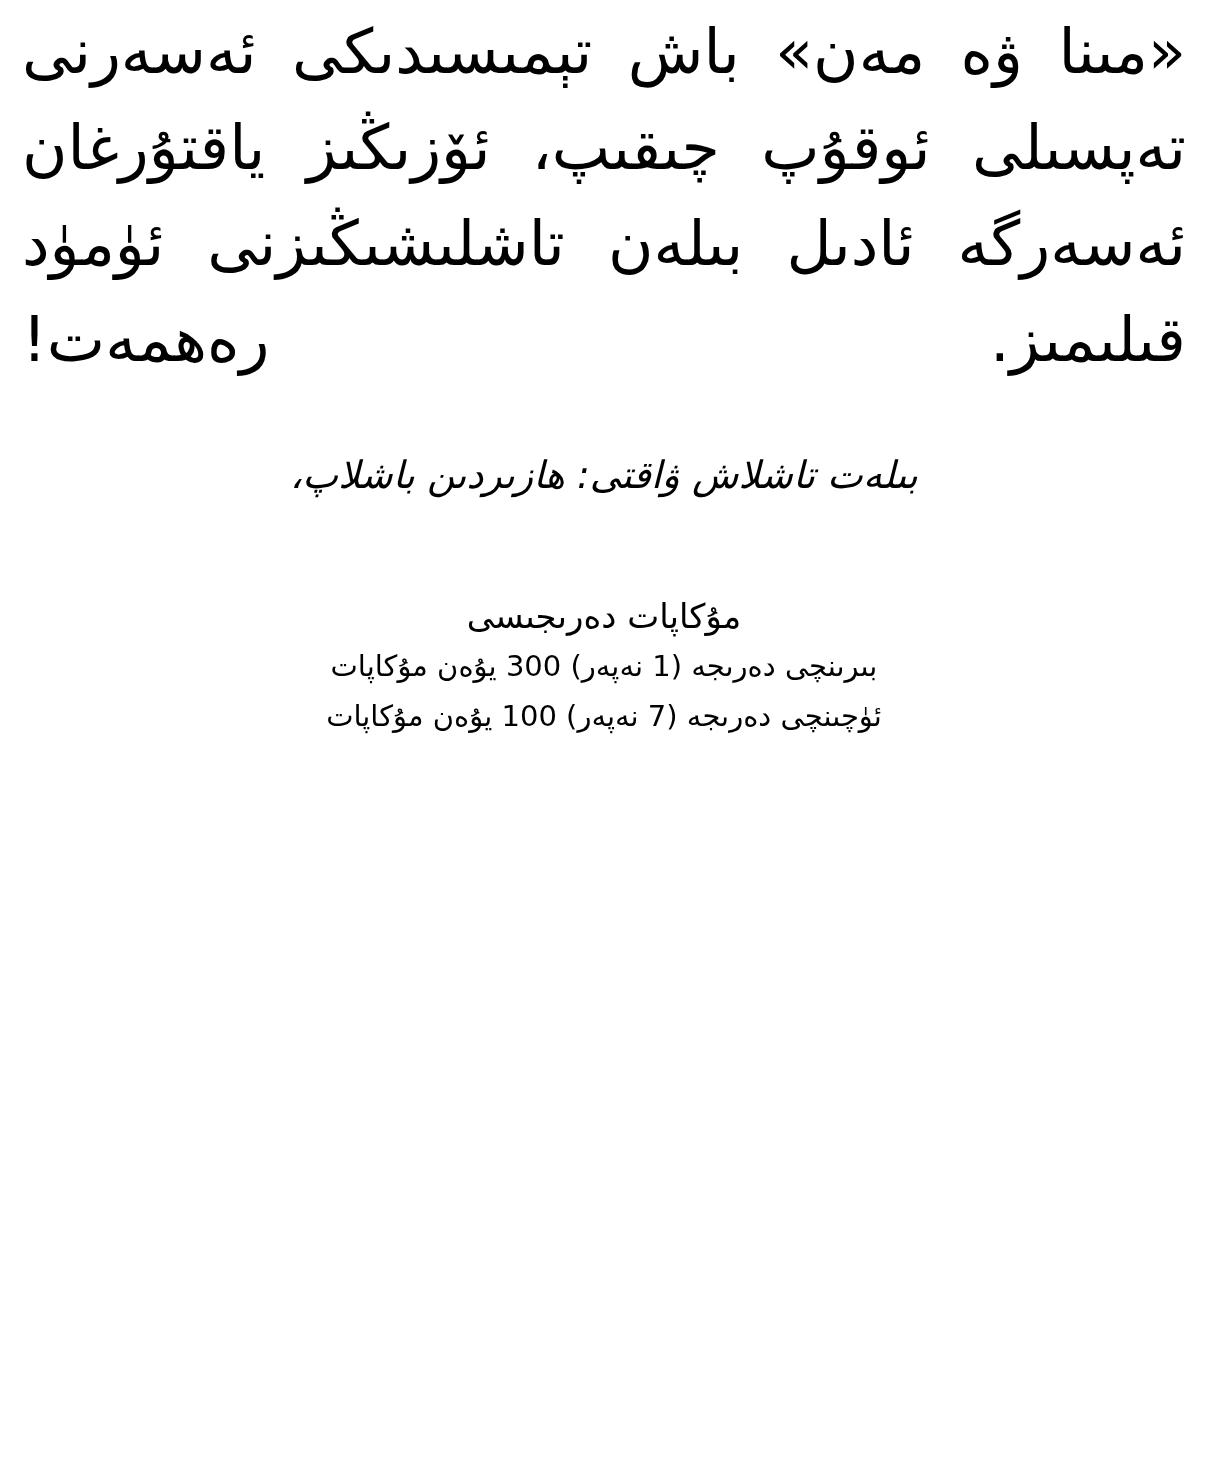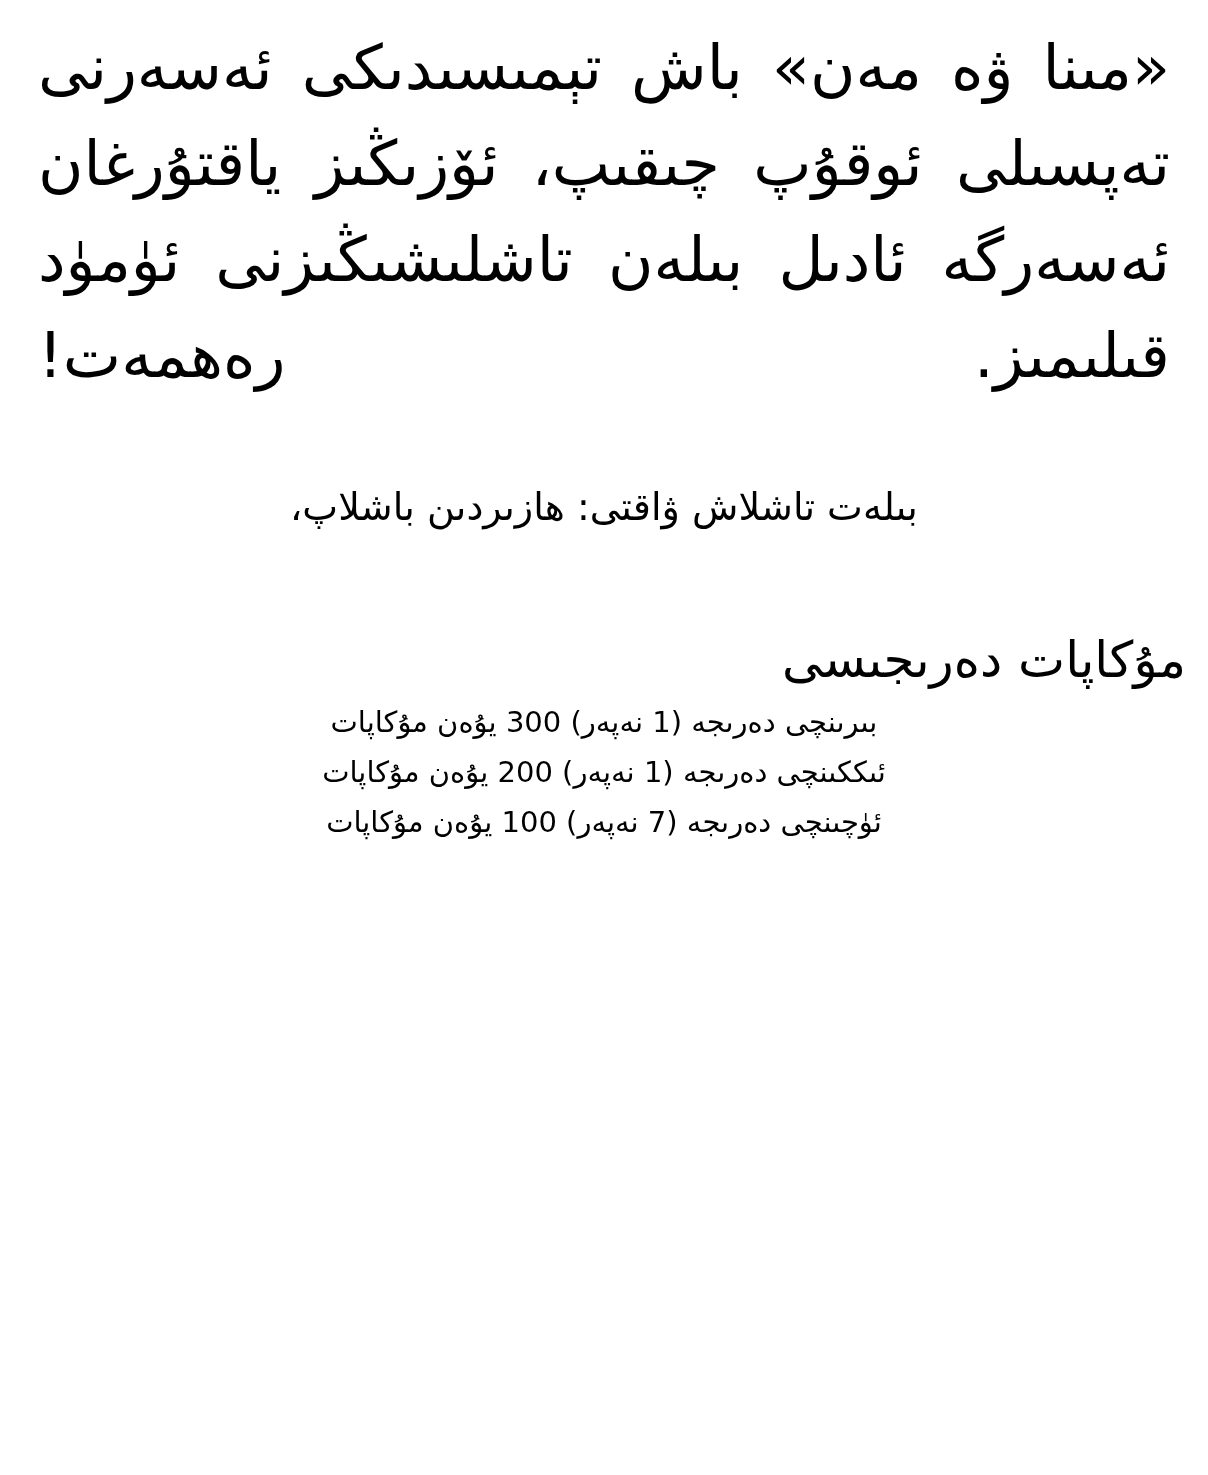--- a/index.html
+++ b/index.html
@@ -21,39 +21,39 @@
     box-sizing: border-box;
     padding: 4px 22px 0 22px;
     display: block;
   }
   .headline {
     font-size: 62px;
     line-height: 1.55;
     text-align: justify;
     text-align-last: justify;
     direction: rtl;
-    margin: 16px;
+    margin: 0;
     padding: 0;
     letter-spacing: 0;
   }
   .spacer-sm { height: 58px; }
   .spacer-md { height: 86px; }
 
   .time-block {
     font-size: 38px;
     line-height: 1.55;
     text-align: center;
     direction: rtl;
   }
-  .time-line { display: block; }
+  .time-line { display: block; font-style: italic; }
 
   .reward-title {
-    font-size: 50px;
+    font-size: 34px;
     line-height: 1.5;
-    text-align: right;
+    text-align: center;
     direction: rtl;
   }
   .reward-list {
     margin: 0;
     padding: 0;
     list-style: none;
   }
   .reward-item {
     font-size: 29px;
     line-height: 1.72;
@@ -74,17 +74,16 @@
   <div class="time-block">
     <span class="time-line">بىلەت تاشلاش ۋاقتى: ھازىردىن باشلاپ،</span>
   </div>
 
   <div class="spacer-md"></div>
 
   <div class="reward-title">مۇكاپات دەرىجىسى</div>
 
   <ul class="reward-list">
     <li class="reward-item">بىرىنچى دەرىجە  (1 نەپەر)   300  يۇەن مۇكاپات</li>
-    <li class="reward-item">ئىككىنچى دەرىجە (1 نەپەر)  200 يۇەن مۇكاپات</li>
     <li class="reward-item">ئۈچىنچى دەرىجە (7 نەپەر)   100  يۇەن مۇكاپات</li>
   </ul>
 
 </div>
 
 </body></html>

